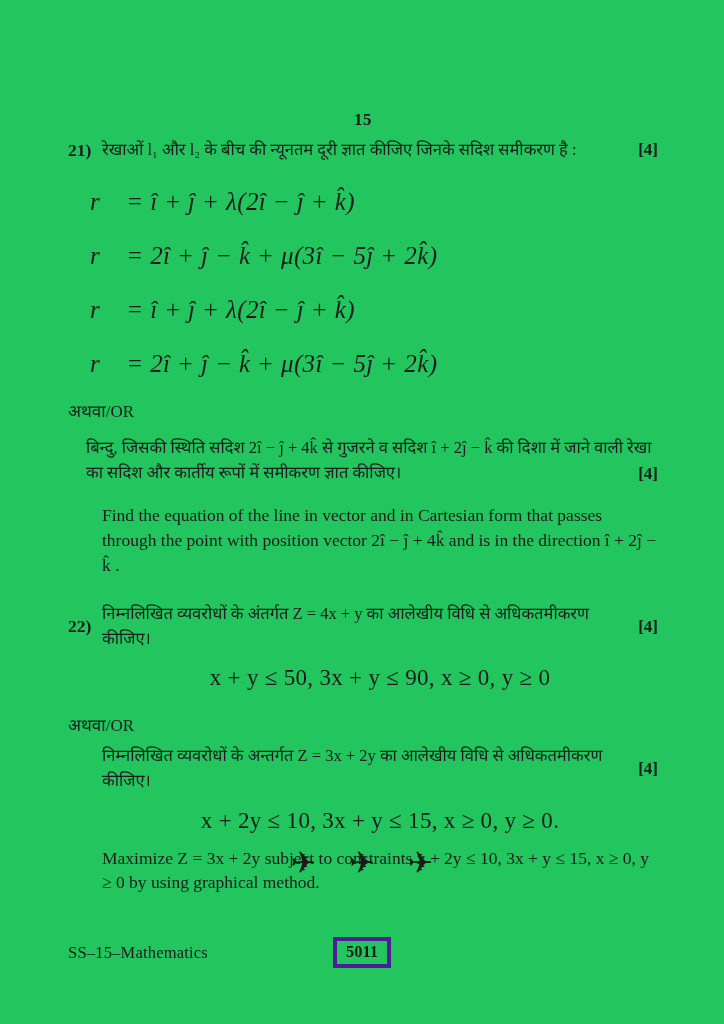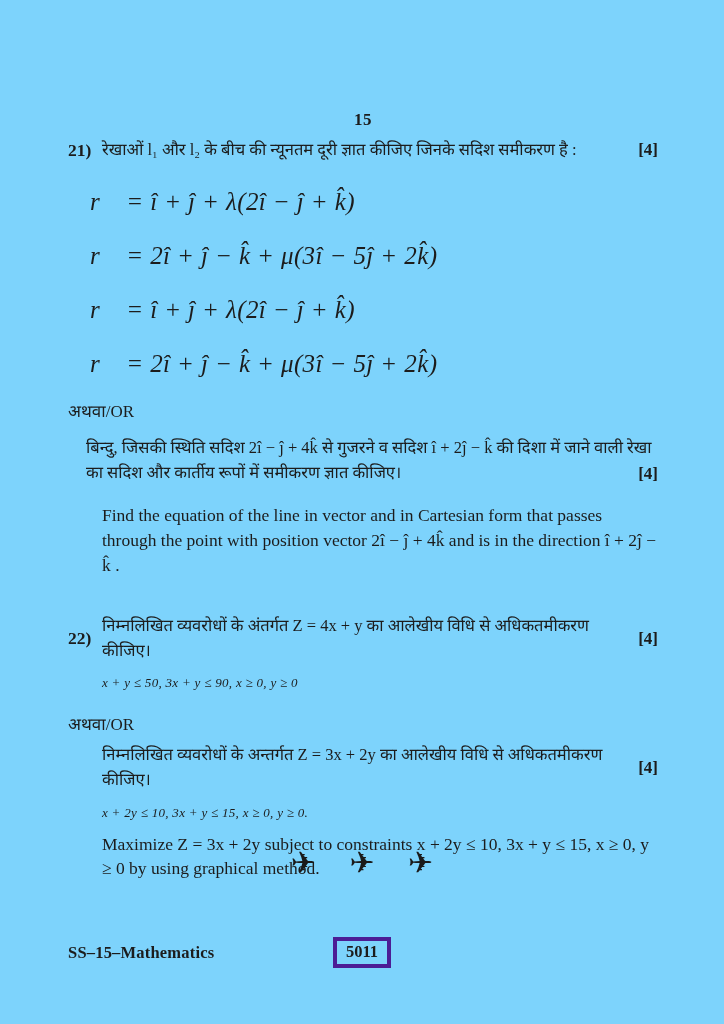--- a/index.html
+++ b/index.html
@@ -1,18 +1,18 @@
 <!DOCTYPE html>
 <html><head>
 <meta charset="utf-8">
 <style>
   * { margin:0; padding:0; box-sizing:border-box; }
   html,body { background:#ffffff; }
   .page {
-    width:724px; height:1024px; background:#7dd3fc; position:relative;
+    width:724px; height:1024px; background:#22c55e; position:relative;
     margin:0 auto; overflow:hidden;
     font-family:"Liberation Serif", serif; color:#1c1c1c;
   }
   .content { padding:110px 66px 0 68px; }
   .page-number { text-align:center; font-weight:bold; font-size:17px; letter-spacing:0.5px; }
 
   .q-header { display:flex; align-items:center; margin-top:8px; }
   .q-label { font-weight:bold; font-size:17.5px; flex:none; width:34px; }
   .hindi { font-size:16.5px; line-height:1.5; }
   .grow { flex:1; padding-right:29px; }
@@ -22,37 +22,37 @@
     font-style:italic; font-size:25px; letter-spacing:0.4px;
     margin:24px 0 0 22px; line-height:1.2;
   }
   .eng { font-size:17.5px; line-height:1.42; margin:18px 0 0 34px; }
   .or-divider { text-align:left; font-size:17px; margin-top:20px; }
 
   .hindi-para { position:relative; margin:14px 0 0 18px; padding-right:4px; }
   .marks-abs { position:absolute; right:0; bottom:1px; font-weight:bold; font-size:17px; }
 
   .math-line {
-    font-style:italic; font-size:13px; letter-spacing:0.3px;
-    margin:12px 0 0 34px; line-height:1.3;
+    font-size:23px; letter-spacing:0.3px;
+    margin:12px 0 0 34px; line-height:1.3;text-align:center;
   }
-  .q22 { margin-top:36px; }
+  .q22 { margin-top:24px; }
   .tight { margin-top:10px; }
 
   .ornament {
     position:absolute; top:845px; left:0; width:100%;
     text-align:center; font-family:"DejaVu Sans", sans-serif;
     font-size:30px; color:#1a1a1a;
   }
   .airplane { margin:0 12px; display:inline-block; }
 
   .footer { position:absolute; top:937px; left:0; width:100%; height:32px; }
   .footer-label {
     position:absolute; left:68px; top:6px;
-    font-weight:bold; font-size:16.5px; letter-spacing:0.2px;
+    font-weight:normal; font-size:16.5px; letter-spacing:0.2px;
   }
   .footer-code {
     position:absolute; left:333px; top:0;
     border:4px solid #4c1d95; padding:1px 9px 2px 9px;
     font-weight:bold; font-size:16.5px;
   }
 </style>
 </head>
 <body>
 

